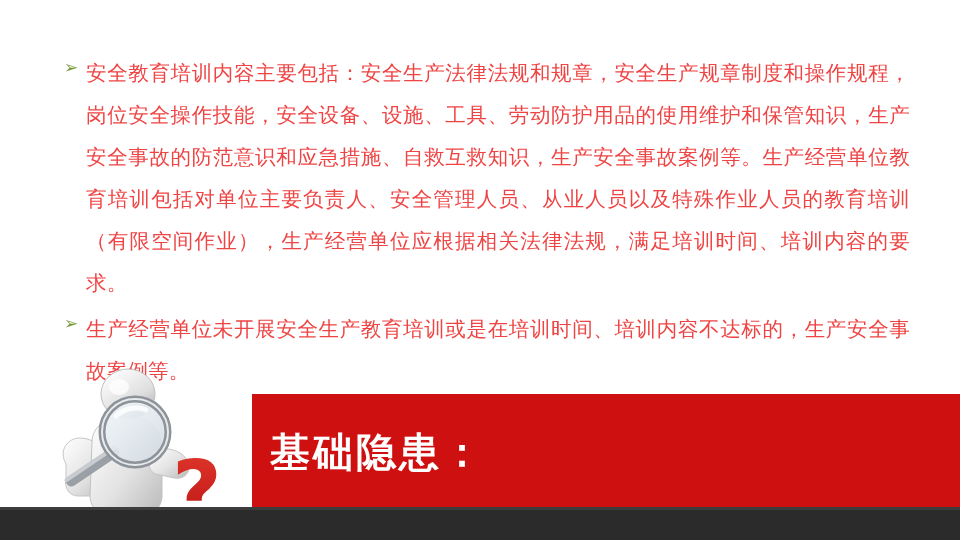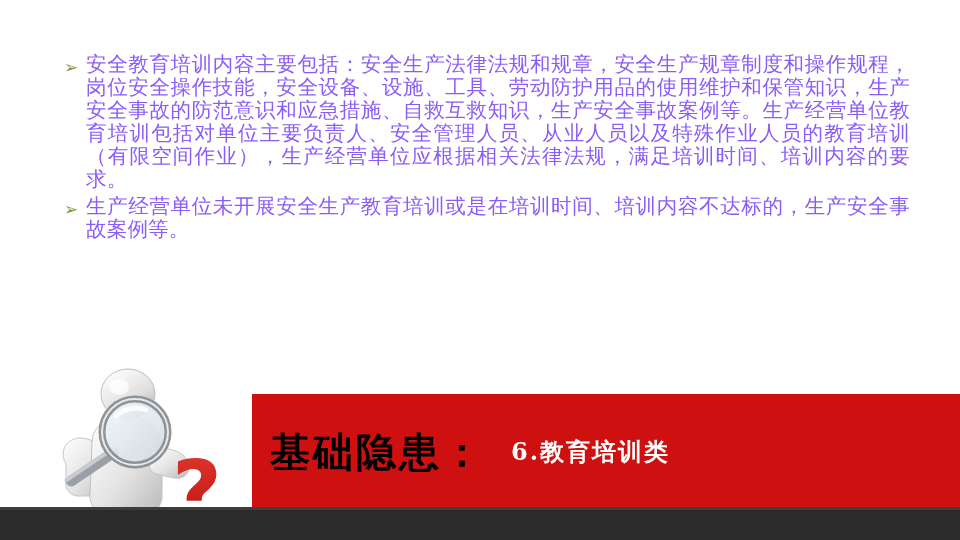--- a/index.html
+++ b/index.html
@@ -34,42 +34,42 @@
     color: #7a9a3a;
     font-size: 17px;
     line-height: 31px;
     text-align: left;
     padding-left: 4px;
     box-sizing: border-box;
   }
   .bullet-text {
     flex: 1 1 auto;
     font-size: 20.5px;
-    line-height: 23px;
-    color: #8b5cf6;
+    line-height: 42px;
+    color: #ef4444;
     letter-spacing: 0.2px;
     text-align: justify;
     text-justify: inter-ideograph;
   }
 
   
   .banner {
     position: absolute;
     left: 252px;
     top: 394px;
     width: 708px;
     height: 116px;
     background: #cf1010;
     display: flex;
     align-items: center;
     padding-left: 18px;
     box-sizing: border-box;
   }
   .banner-main {
-    color: #000000;
+    color: #ffffff;
     font-size: 40px;
     font-weight: bold;
     letter-spacing: 3px;
     font-family: Liberation Serif, serif;
   }
   .banner-sub {
     color: #ffffff;
     font-size: 24px;
     font-weight: bold;
     letter-spacing: 2px;
@@ -180,19 +180,18 @@
       <path d="M78 166 L76 182 L98 182 L98 166 Z" fill="url(#gFig)" stroke="#c6c6c6" stroke-width="1"></path>
       <path d="M104 166 L104 182 L126 182 L122 166 Z" fill="url(#gFig)" stroke="#c6c6c6" stroke-width="1"></path>
 
       <text x="144" y="176" font-family="DejaVu Sans, Liberation Sans, sans-serif" font-size="86" font-weight="bold" fill="url(#gQ)">?</text>
     </svg>
     <span class="sr-only">?</span>
   </div>
 
   <div class="banner">
     <span class="banner-main">基础隐患：</span>
-    <span class="banner-sub">6.教育培训类</span>
   </div>
 
   <div class="bottom-strip-light"></div>
   <div class="bottom-strip"></div>
 
 </div>
 
 </body></html>

